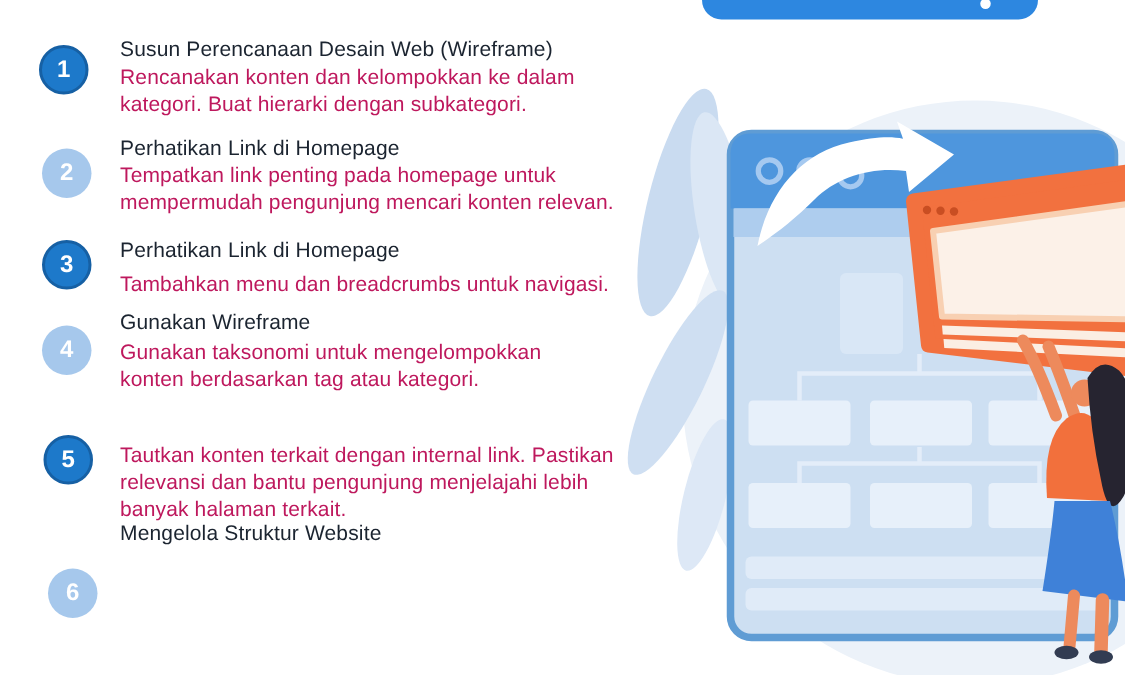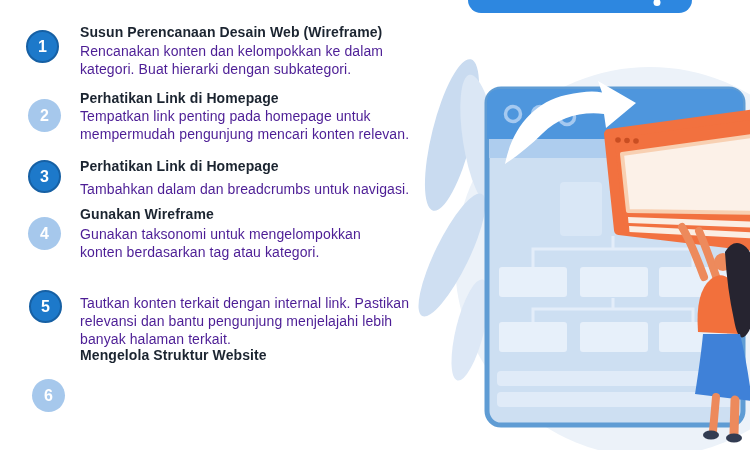--- a/index.html
+++ b/index.html
@@ -16,26 +16,26 @@
     position:absolute; width:33px; height:33px; border-radius:50%;
     display:flex; align-items:center; justify-content:center;
     color:#ffffff; font-weight:bold; font-size:16px;
     box-sizing:border-box;
   }
   .badge-dark  { background:#1d79ca; border:2px solid #1660a4; }
   .badge-light { background:#a6c8ec; }
 
   .step-title {
     position:absolute; left:80px;
-    font-size:14px; font-weight:bold; color:#1b2430;
+    font-size:14px; font-weight:normal; color:#1b2430;
     letter-spacing:0.1px; line-height:18px; white-space:nowrap;
   }
   .step-desc {
     position:absolute; left:80px;
-    font-size:14px; color:#4c1d95;
+    font-size:14px; color:#be185d;
     letter-spacing:0.1px; line-height:18px;
   }
   .d1 { top:42px;  width:355px; }
   .d2 { top:107px; width:370px; }
   .d3 { top:180px; width:385px; }
   .d4 { top:225px; width:320px; }
   .d5 { top:294px; width:355px; }
   .d6 { top:380px; width:385px; }
   .t1 { top:23px; }  .t2 { top:89px; }  .t3 { top:157px; }
   .t4 { top:205px; } .t5 { top:274px; } .t6 { top:346px; }
@@ -123,21 +123,21 @@
     <div class="badge badge-dark b1">1</div>
     <div class="step-title t1">Susun Perencanaan Desain Web (Wireframe)</div>
     <div class="step-desc d1">Rencanakan konten dan kelompokkan ke dalam kategori. Buat hierarki dengan subkategori.</div>
 
     <div class="badge badge-light b2">2</div>
     <div class="step-title t2">Perhatikan Link di Homepage</div>
     <div class="step-desc d2">Tempatkan link penting pada homepage untuk mempermudah pengunjung mencari konten relevan.</div>
 
     <div class="badge badge-dark b3">3</div>
     <div class="step-title t3">Perhatikan Link di Homepage</div>
-    <div class="step-desc d3">Tambahkan dalam dan breadcrumbs untuk navigasi.</div>
+    <div class="step-desc d3">Tambahkan menu dan breadcrumbs untuk navigasi.</div>
 
     <div class="badge badge-light b4">4</div>
     <div class="step-title t4">Gunakan Wireframe</div>
     <div class="step-desc d4">Gunakan taksonomi untuk mengelompokkan konten berdasarkan tag atau kategori.</div>
 
     <div class="badge badge-dark b5">5</div>
     <div class="step-desc d5">Tautkan konten terkait dengan internal link. Pastikan relevansi dan bantu pengunjung menjelajahi lebih banyak halaman terkait.</div>
 
     <div class="badge badge-light b6">6</div>
     <div class="step-title t6">Mengelola Struktur Website</div>

